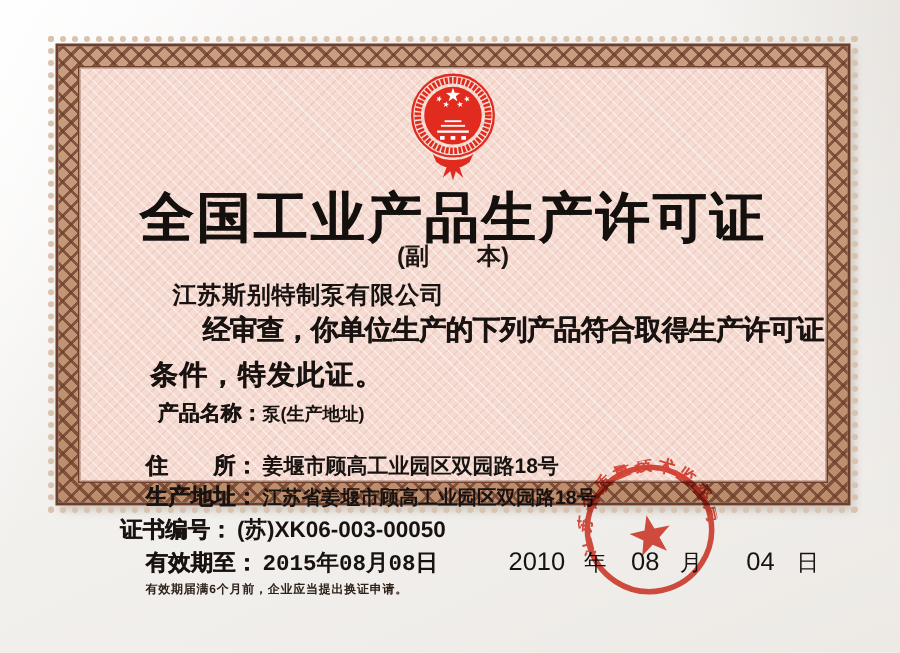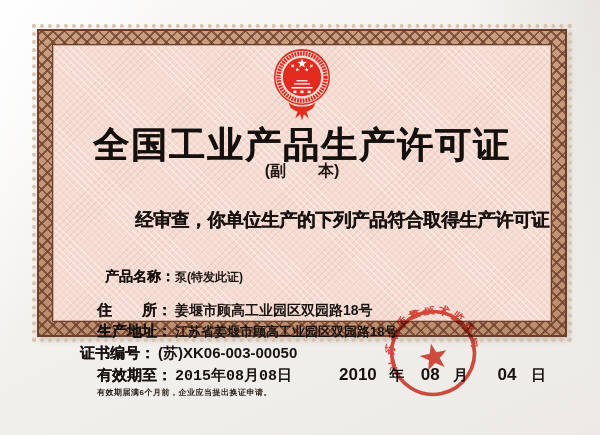--- a/index.html
+++ b/index.html
@@ -72,21 +72,21 @@
   .f2{ left:58px;  top:291px; } .f2 .fvalue{ font-size:13px; }
   .f3{ left:41px;  top:313px; } .f3 .fvalue{ font-size:15px; }
   .f4{ left:58px;  top:335px;font-family:Liberation Mono, monospace; } .f4 .fvalue{ font-size:15px; }
   .f1 .fvalue,.f2 .fvalue,.f3 .fvalue,.f4 .fvalue{ margin-left:3px; }
 
   .footnote{ left:58px; top:356px; font-size:8px; font-weight:bold; color:#2e211a;
              letter-spacing:.5px; }
 
   
   .issue-date{ left:300px; top:334px; white-space:nowrap; z-index:2; }
-  .issue-date span{ display:inline-block; font-weight:bold; }
+  .issue-date span{ display:inline-block; font-weight:normal; }
   .d-num{ font-size:17px; } .d-unit{ font-size:15px; }
   .d-year{ margin-left:0; } .u-year{ margin-left:8px; }
   .d-month{ margin-left:12px; } .u-month{ margin-left:9px; }
   .d-day{ margin-left:25px; } .u-day{ margin-left:10px; }
 
   
   .seal{ left:348px; top:276px; width:92px; height:92px; z-index:3;
          transform:rotate(-12deg); opacity:.88; mix-blend-mode:multiply; }
 </style>
 </head>
@@ -112,24 +112,26 @@
       <rect x="47.5" y="69" width="5" height="4"></rect>
       <rect x="59" y="69" width="5" height="4"></rect>
     </g>
     <path d="M28,88 C38,97 62,97 72,88 L68,97 C57,106 43,106 32,97 Z" fill="#e02b1e"></path>
     <path d="M44,100 L39,114 L47,107 L50,117 L53,107 L61,114 L56,100 Z" fill="#e02b1e"></path>
   </svg>
 
   <div class="abs title ink">全国工业产品生产许可证</div>
   <div class="abs subtitle">(副　　本)</div>
 
+  <div class="abs company ink">江苏斯别特制泵有限公司</div>
   <div class="abs stmt1 ink">经审查，你单位生产的下列产品符合取得生产许可证</div>
+  <div class="abs stmt2 ink">条件，特发此证。</div>
 
   <div class="abs frow f0">
-    <span class="flabel ink">产品名称：</span><span class="fvalue ink">泵(特发此证)</span>
+    <span class="flabel ink">产品名称：</span><span class="fvalue ink">泵(生产地址)</span>
   </div>
   <div class="abs frow f1">
     <span class="flabel ink">住　　所：</span><span class="fvalue ink">姜堰市顾高工业园区双园路18号</span>
   </div>
   <div class="abs frow f2">
     <span class="flabel ink">生产地址：</span><span class="fvalue ink">江苏省姜堰市顾高工业园区双园路18号</span>
   </div>
   <div class="abs frow f3">
     <span class="flabel ink">证书编号：</span><span class="fvalue ink">(苏)XK06-003-00050</span>
   </div>

